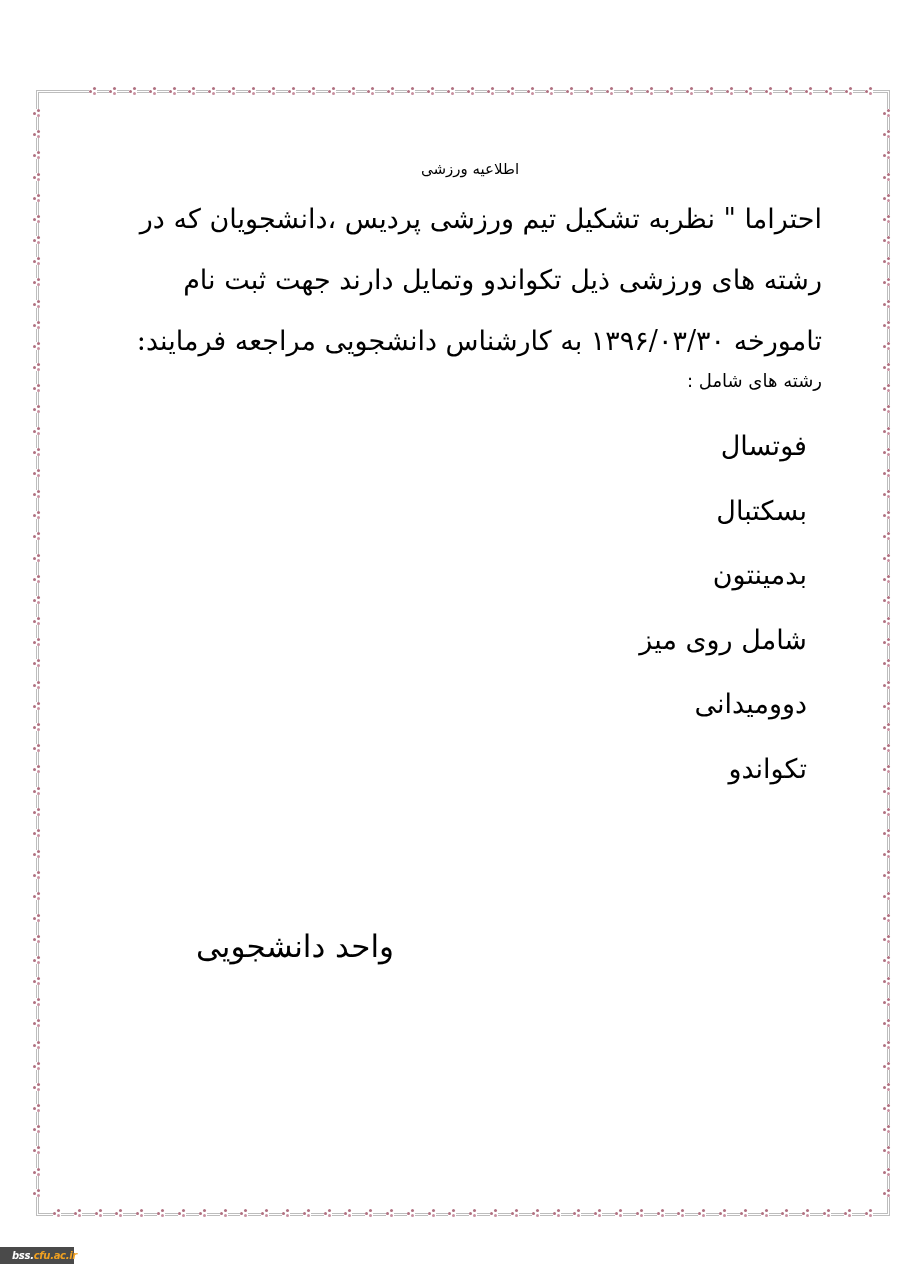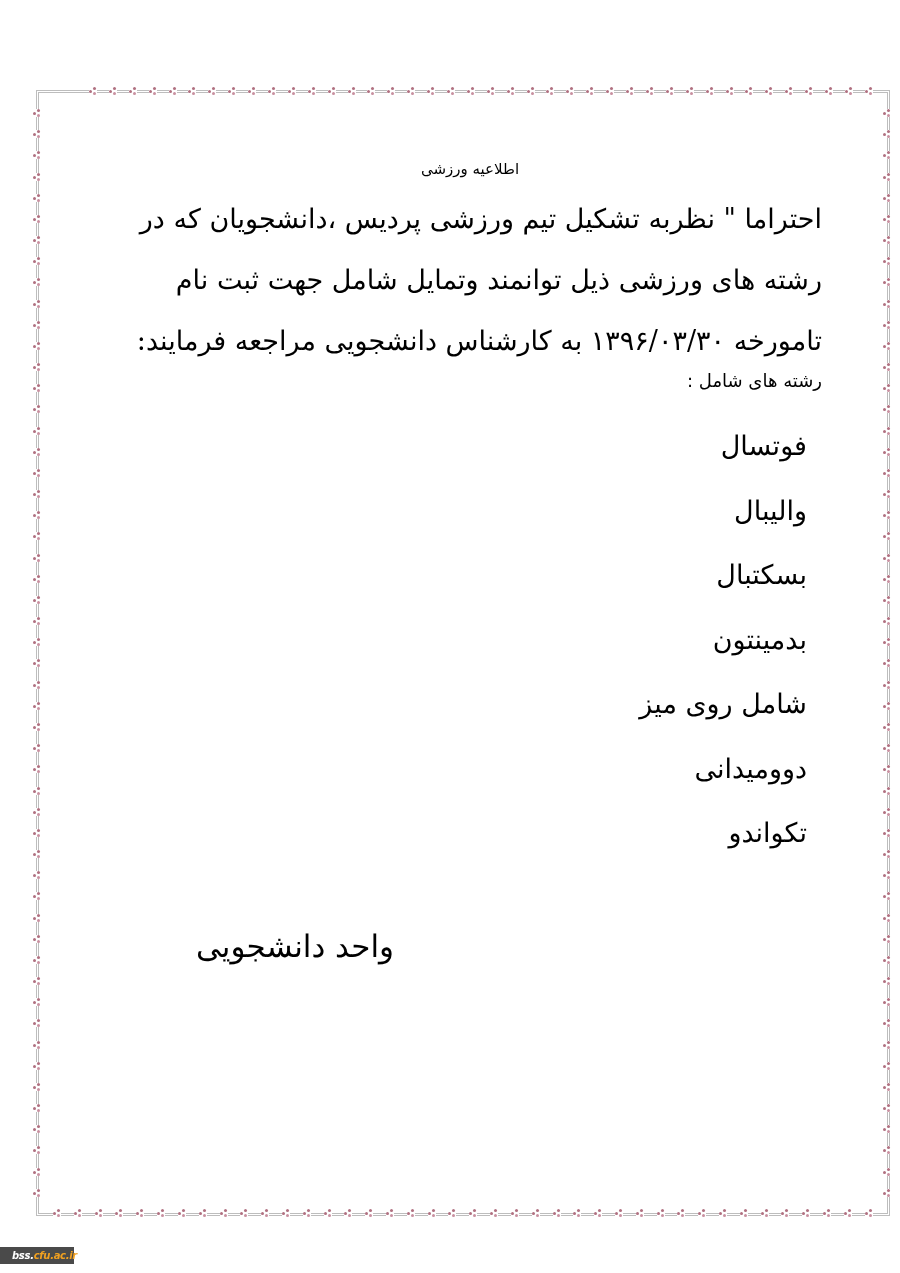--- a/index.html
+++ b/index.html
@@ -324,29 +324,28 @@
       <span class="flower"></span>
       <span class="flower"></span>
       <span class="flower"></span>
     </div>
 </div>
 
 <div class="notice-title">اطلاعیه ورزشی</div>
 
 <div class="intro">
   <p>احتراما " نظربه تشکیل تیم ورزشی پردیس ،دانشجویان که در</p>
-  <p>رشته های ورزشی ذیل توانمند وتمایل شامل  جهت ثبت نام</p>
+  <p>رشته های ورزشی ذیل تکواندو وتمایل دارند  جهت ثبت نام</p>
   <p>تامورخه ۱۳۹۶/۰۳/۳۰ به کارشناس دانشجویی مراجعه فرمایند:</p>
 </div>
 
 <div class="list-label">رشته های شامل :</div>
 
 <ul class="sports-list">
   <li>فوتسال</li>
-  <li>والیبال</li>
   <li>بسکتبال</li>
   <li>بدمینتون</li>
   <li>شامل روی میز</li>
   <li>دوومیدانی</li>
   <li>تکواندو</li>
 </ul>
 
 <div class="signature">واحد دانشجویی</div>
 
 <div class="watermark">

